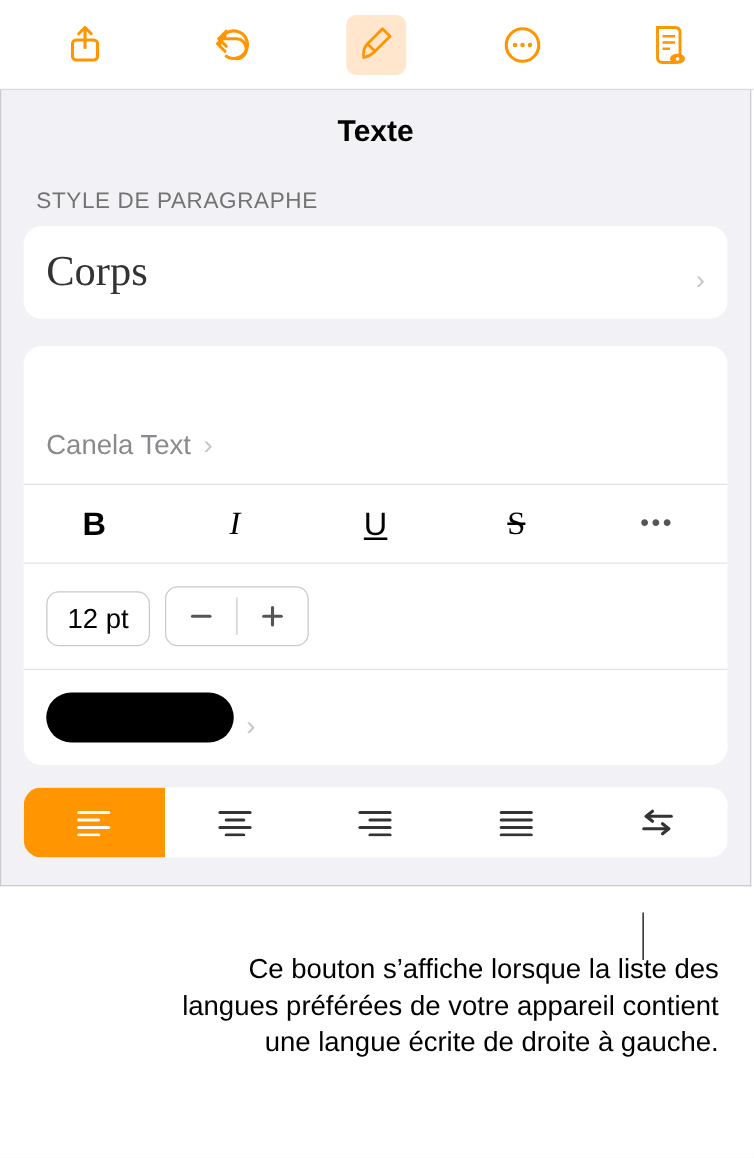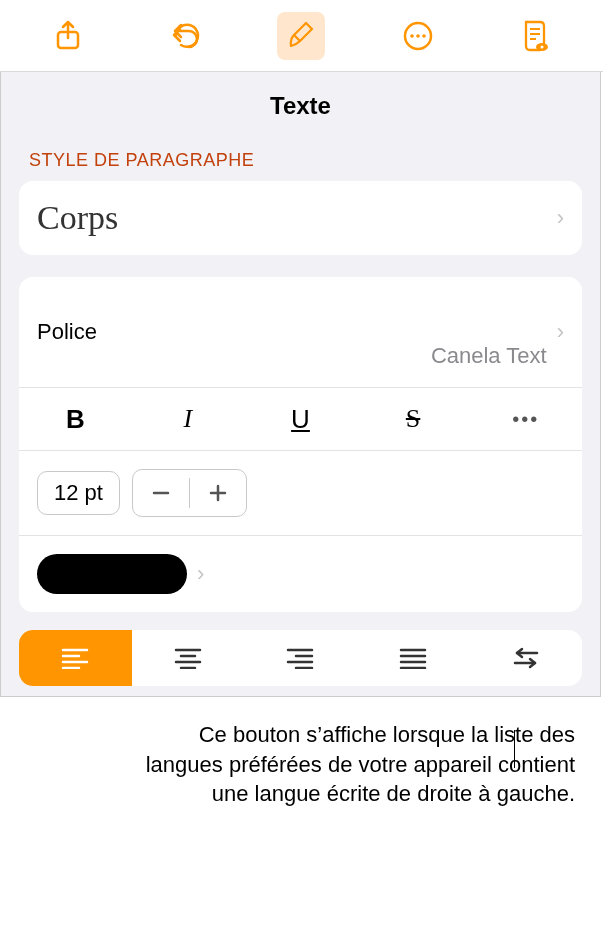--- a/index.html
+++ b/index.html
@@ -26,43 +26,43 @@
   }
   .toolbar .tb-btn.active {
     background:#ffe6cc;
   }
   .panel {
     width: 601px;
     background:#f2f2f6;
     border-left:1px solid #ccc;
     border-right:1px solid #ccc;
     border-bottom:1px solid #ccc;
-    padding-bottom: 10px;
+    padding-bottom: 22px;
   }
   .panel-title {
     text-align:center;
     font-size:24px;
     font-weight:600;
     padding:20px 0 30px 0;
     color:#000;
   }
   .section-label {
     font-size:18px;
-    color:#c2410c;
+    color:#737373;
     padding:0 28px 10px 28px;
     letter-spacing:0.5px;
   }
   .card {
     background:#fff;
     margin:0 18px;
     border-radius:14px;
   }
   .row {
     display:flex;
-    align-items:center;
+    align-items:flex-end;
     padding:18px 18px;
     min-height:66px;
   }
   .row.bordered { border-bottom:1px solid #e3e3e6; }
   .chevron {
     color:#c5c5c8;
     font-size:22px;
     margin-left:10px;
   }
   .style-name {
@@ -128,21 +128,21 @@
     flex:1;
     height:56px;
     display:flex;
     align-items:center;
     justify-content:center;
     cursor:pointer;
   }
   .align-btn.active { background:#ff9500; }
   .callout {
     position:absolute;
-    top:720px;
+    top:760px;
     left:135px;
     width:440px;
     font-size:22px;
     line-height:1.35;
     text-align:right;
     color:#000;
   }
   .callout-line {
     position:absolute;
     top:730px;
@@ -204,21 +204,20 @@
     <div class="row">
       <div class="style-name">Corps</div>
       <span class="chevron">›</span>
     </div>
   </div>
 
   <div style="height:22px"></div>
 
   <div class="card">
     <div class="row bordered">
-      <div class="label">Police</div>
       <div class="value">Canela Text</div>
       <span class="chevron">›</span>
     </div>
 
     <div class="format-row">
       <div class="format-btn bold">B</div>
       <div class="format-btn italic">I</div>
       <div class="format-btn underline">U</div>
       <div class="format-btn strike">S</div>
       <div class="format-btn" style="font-size:20px; letter-spacing:2px; color:#555;">•••</div>

